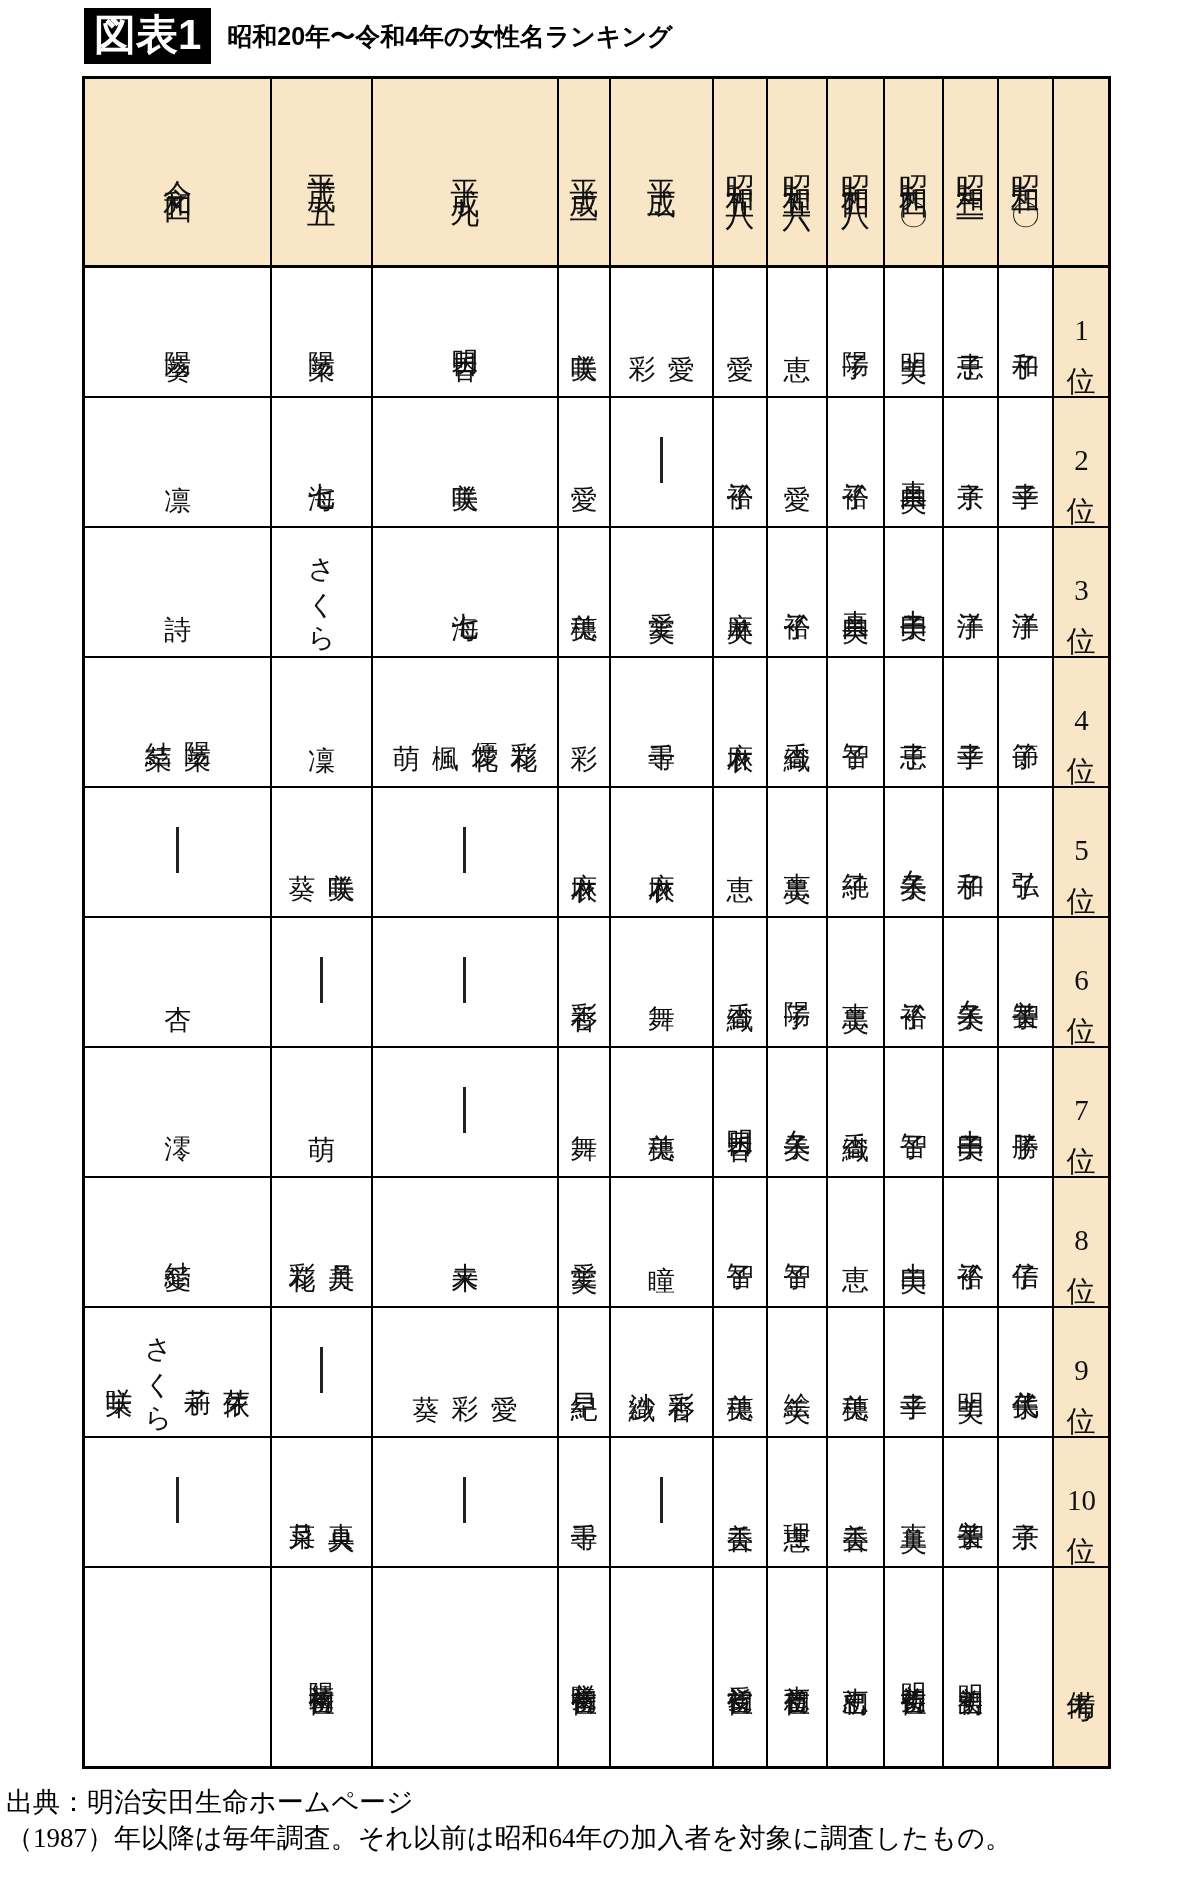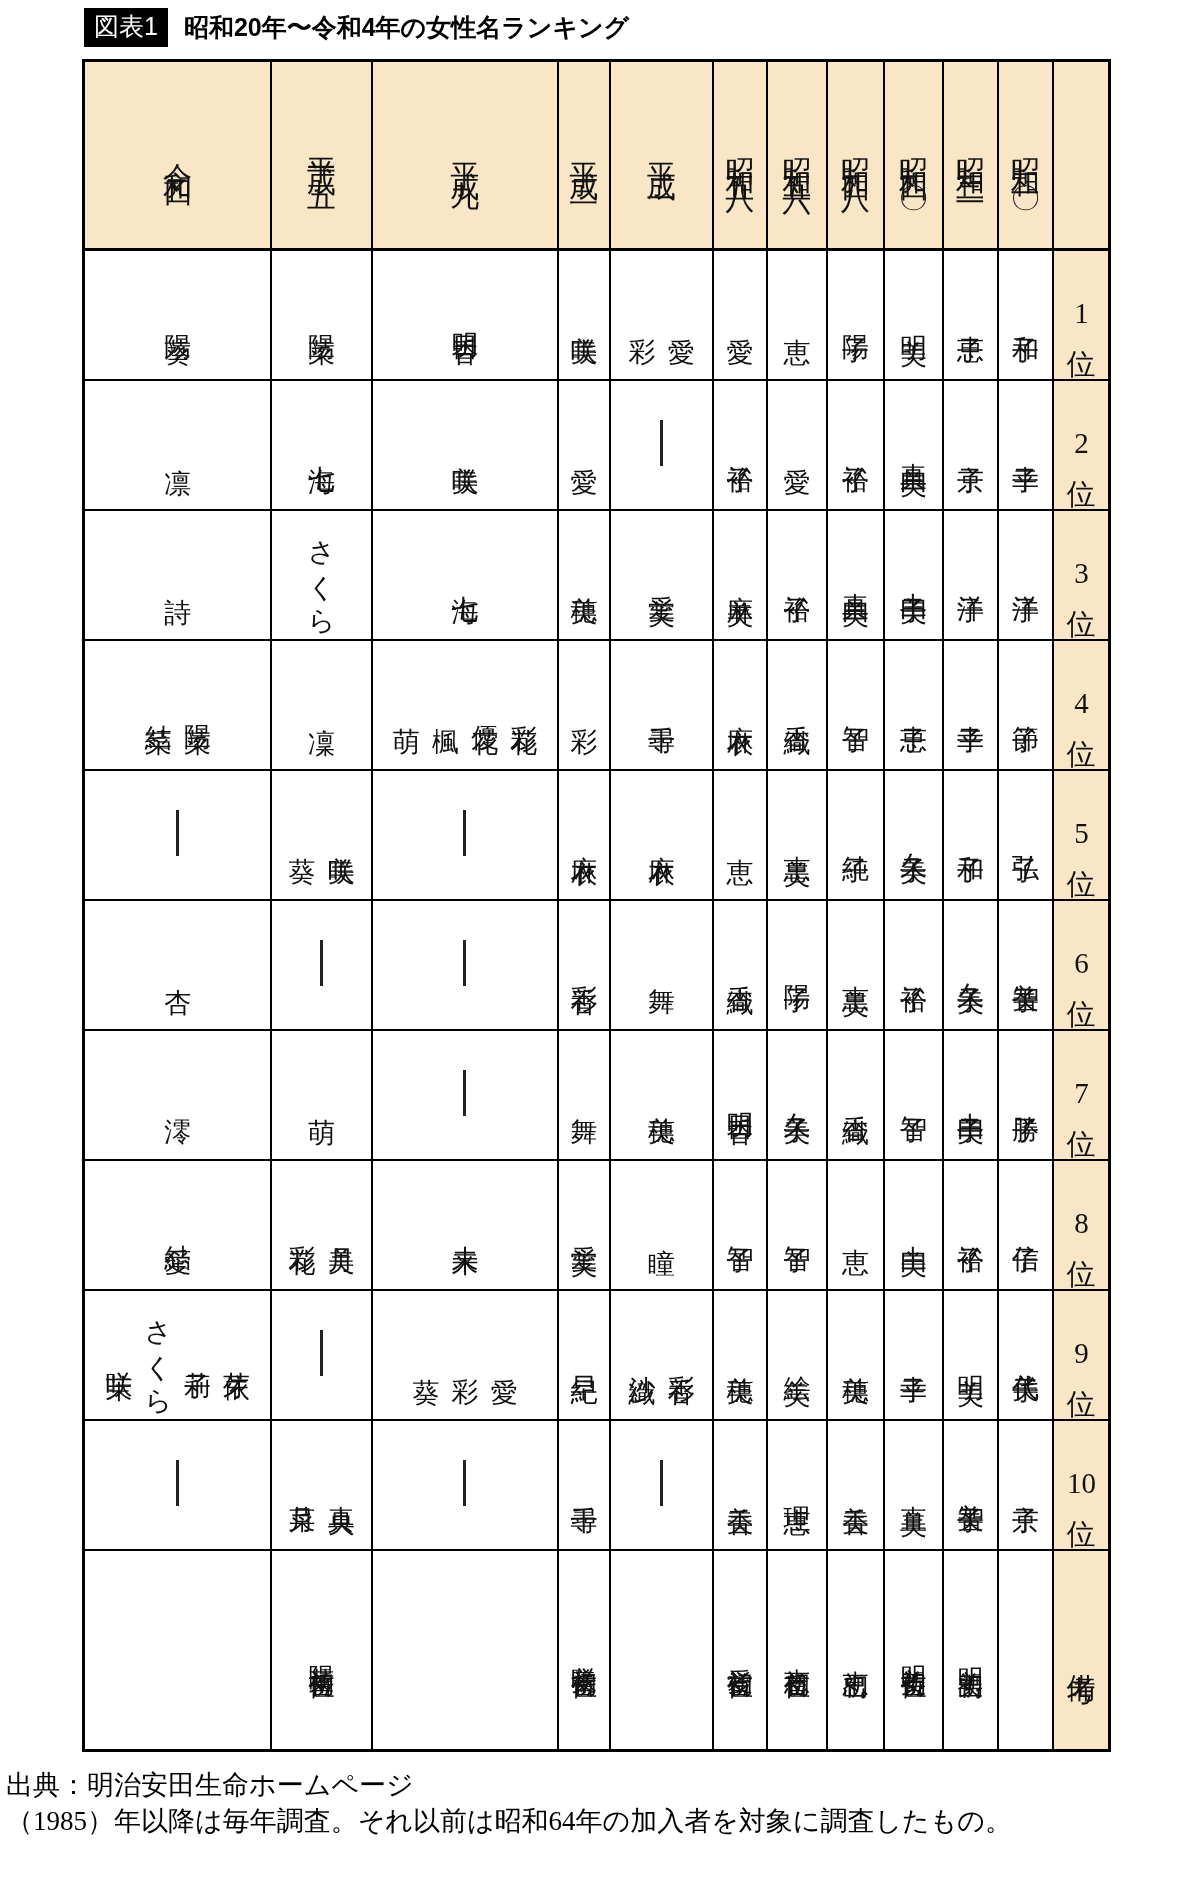--- a/index.html
+++ b/index.html
@@ -1,21 +1,21 @@
 <!DOCTYPE html>
 <html lang="ja"><head>
 <meta charset="utf-8">
 <style>
   html,body{margin:0;padding:0;background:#fff;}
   body{width:1200px;height:1901px;font-family:"Liberation Serif","DejaVu Serif",serif;color:#111;overflow:hidden;}
 
   
   .titlebar{display:flex;align-items:center;gap:16px;padding:8px 0 12px 84px;}
   .badge{background:#000;color:#fff;font-family:"Liberation Sans","DejaVu Sans",sans-serif;
-         font-weight:normal;font-size:25px;line-height:1;padding:6px 10px 8px;}
+         font-weight:bold;font-size:42px;line-height:1;padding:6px 10px 8px;}
   .title{font-family:"Liberation Sans","DejaVu Sans",sans-serif;font-weight:bold;
          font-size:25px;line-height:1;color:#000;}
 
   
   .tablewrap{margin-left:82px;}
   table{border-collapse:collapse;table-layout:fixed;border:3px solid #000;}
   th,td{border:2px solid #000;padding:0;text-align:center;vertical-align:middle;background:#fff;}
   thead th{height:186px;background:#f8e6c7;border-bottom:3px solid #000;font-weight:normal;}
   tbody td{height:128px;}
   th.rankcol,td.rankcol{background:#f8e6c7;}
@@ -520,14 +520,14 @@
           <td class="rankcol"><div class="cellwrap">
               <div class="name ranklabel">備考</div>
             </div></td>
         </tr>
       </tbody>
   </table>
 </div>
 
 <div class="footer">
   <div>出典：明治安田生命ホームページ</div>
-  <div>（1985）年以降は毎年調査。それ以前は昭和64年の加入者を対象に調査したもの。</div>
+  <div>（1987）年以降は毎年調査。それ以前は昭和64年の加入者を対象に調査したもの。</div>
 </div>
 
 </body></html>

